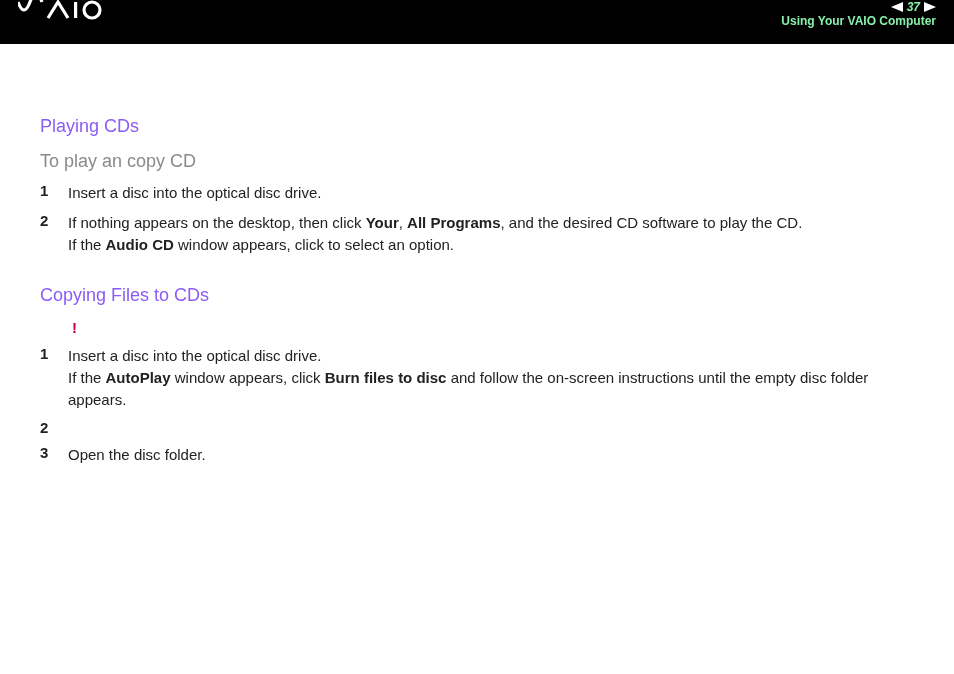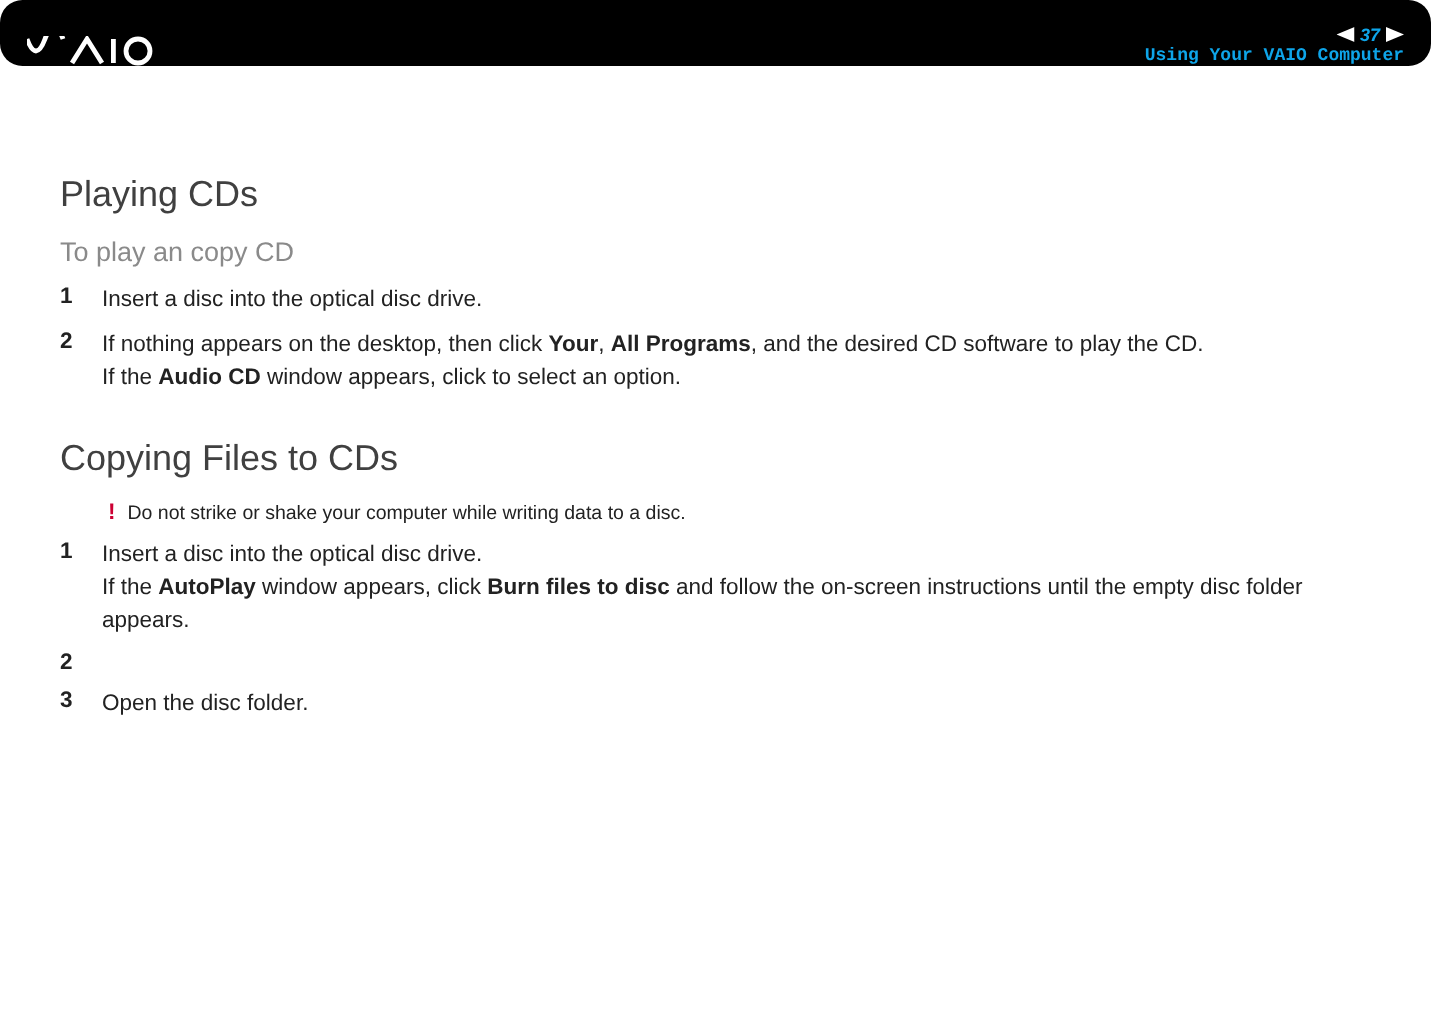--- a/index.html
+++ b/index.html
@@ -5,27 +5,26 @@
   * { box-sizing: border-box; margin: 0; padding: 0; }
   body {
     width: 954px;
     height: 674px;
     font-family: Arial, Helvetica, sans-serif;
     background: #fff;
     overflow: hidden;
   }
   .header {
     background: #000;
-    color: #0ea5e9;
+    color: #86efac;
     height: 44px;
     display: flex;
-    align-items: flex-end;
+    align-items: flex-start;
     justify-content: space-between;
     padding: 0 18px 0 18px;
-    border-radius: 15px;
   }
   .logo {
     color: #fff;
     font-weight: bold;
     font-size: 20px;
     letter-spacing: -0.5px;
     display: flex;
     align-items: center;
     gap: 1px;
   }
@@ -44,28 +43,27 @@
     font-weight: bold;
   }
   .nav-arrow {
     cursor: pointer;
     display: inline-flex;
     align-items: center;
   }
   .header-title {
     font-size: 12px;
     font-weight: bold;
-    font-family: Liberation Mono, monospace;
   }
   .content {
     padding: 72px 40px 0 40px;
   }
   .section-heading {
-    color: #404040;
-    font-size: 24px;
+    color: #8b5cf6;
+    font-size: 18px;
     font-weight: normal;
     margin-bottom: 14px;
   }
   .sub-heading {
     color: #8a8a8a;
     font-size: 18px;
     font-weight: normal;
     margin-bottom: 10px;
   }
   .step-list {
@@ -151,21 +149,20 @@
         <span>If nothing appears on the desktop, then click </span><span class="bold">Your</span><span>, </span><span class="bold">All Programs</span><span>, and the desired CD software to play the CD.</span><br>
         <span>If the </span><span class="bold">Audio CD</span><span> window appears, click to select an option.</span>
       </div>
     </div>
   </div>
 
   <h2 class="section-heading">Copying Files to CDs</h2>
 
   <div class="caution">
     <div class="caution-icon">!</div>
-    <div class="caution-text">Do not strike or shake your computer while writing data to a disc.</div>
   </div>
 
   <div class="step-list">
     <div class="step-row">
       <div class="step-num">1</div>
       <div class="step-text">
         <span>Insert a disc into the optical disc drive.</span><br>
         <span>If the </span><span class="bold">AutoPlay</span><span> window appears, click </span><span class="bold">Burn files to disc</span><span> and follow the on-screen instructions until the empty disc folder appears.</span>
       </div>
     </div>

